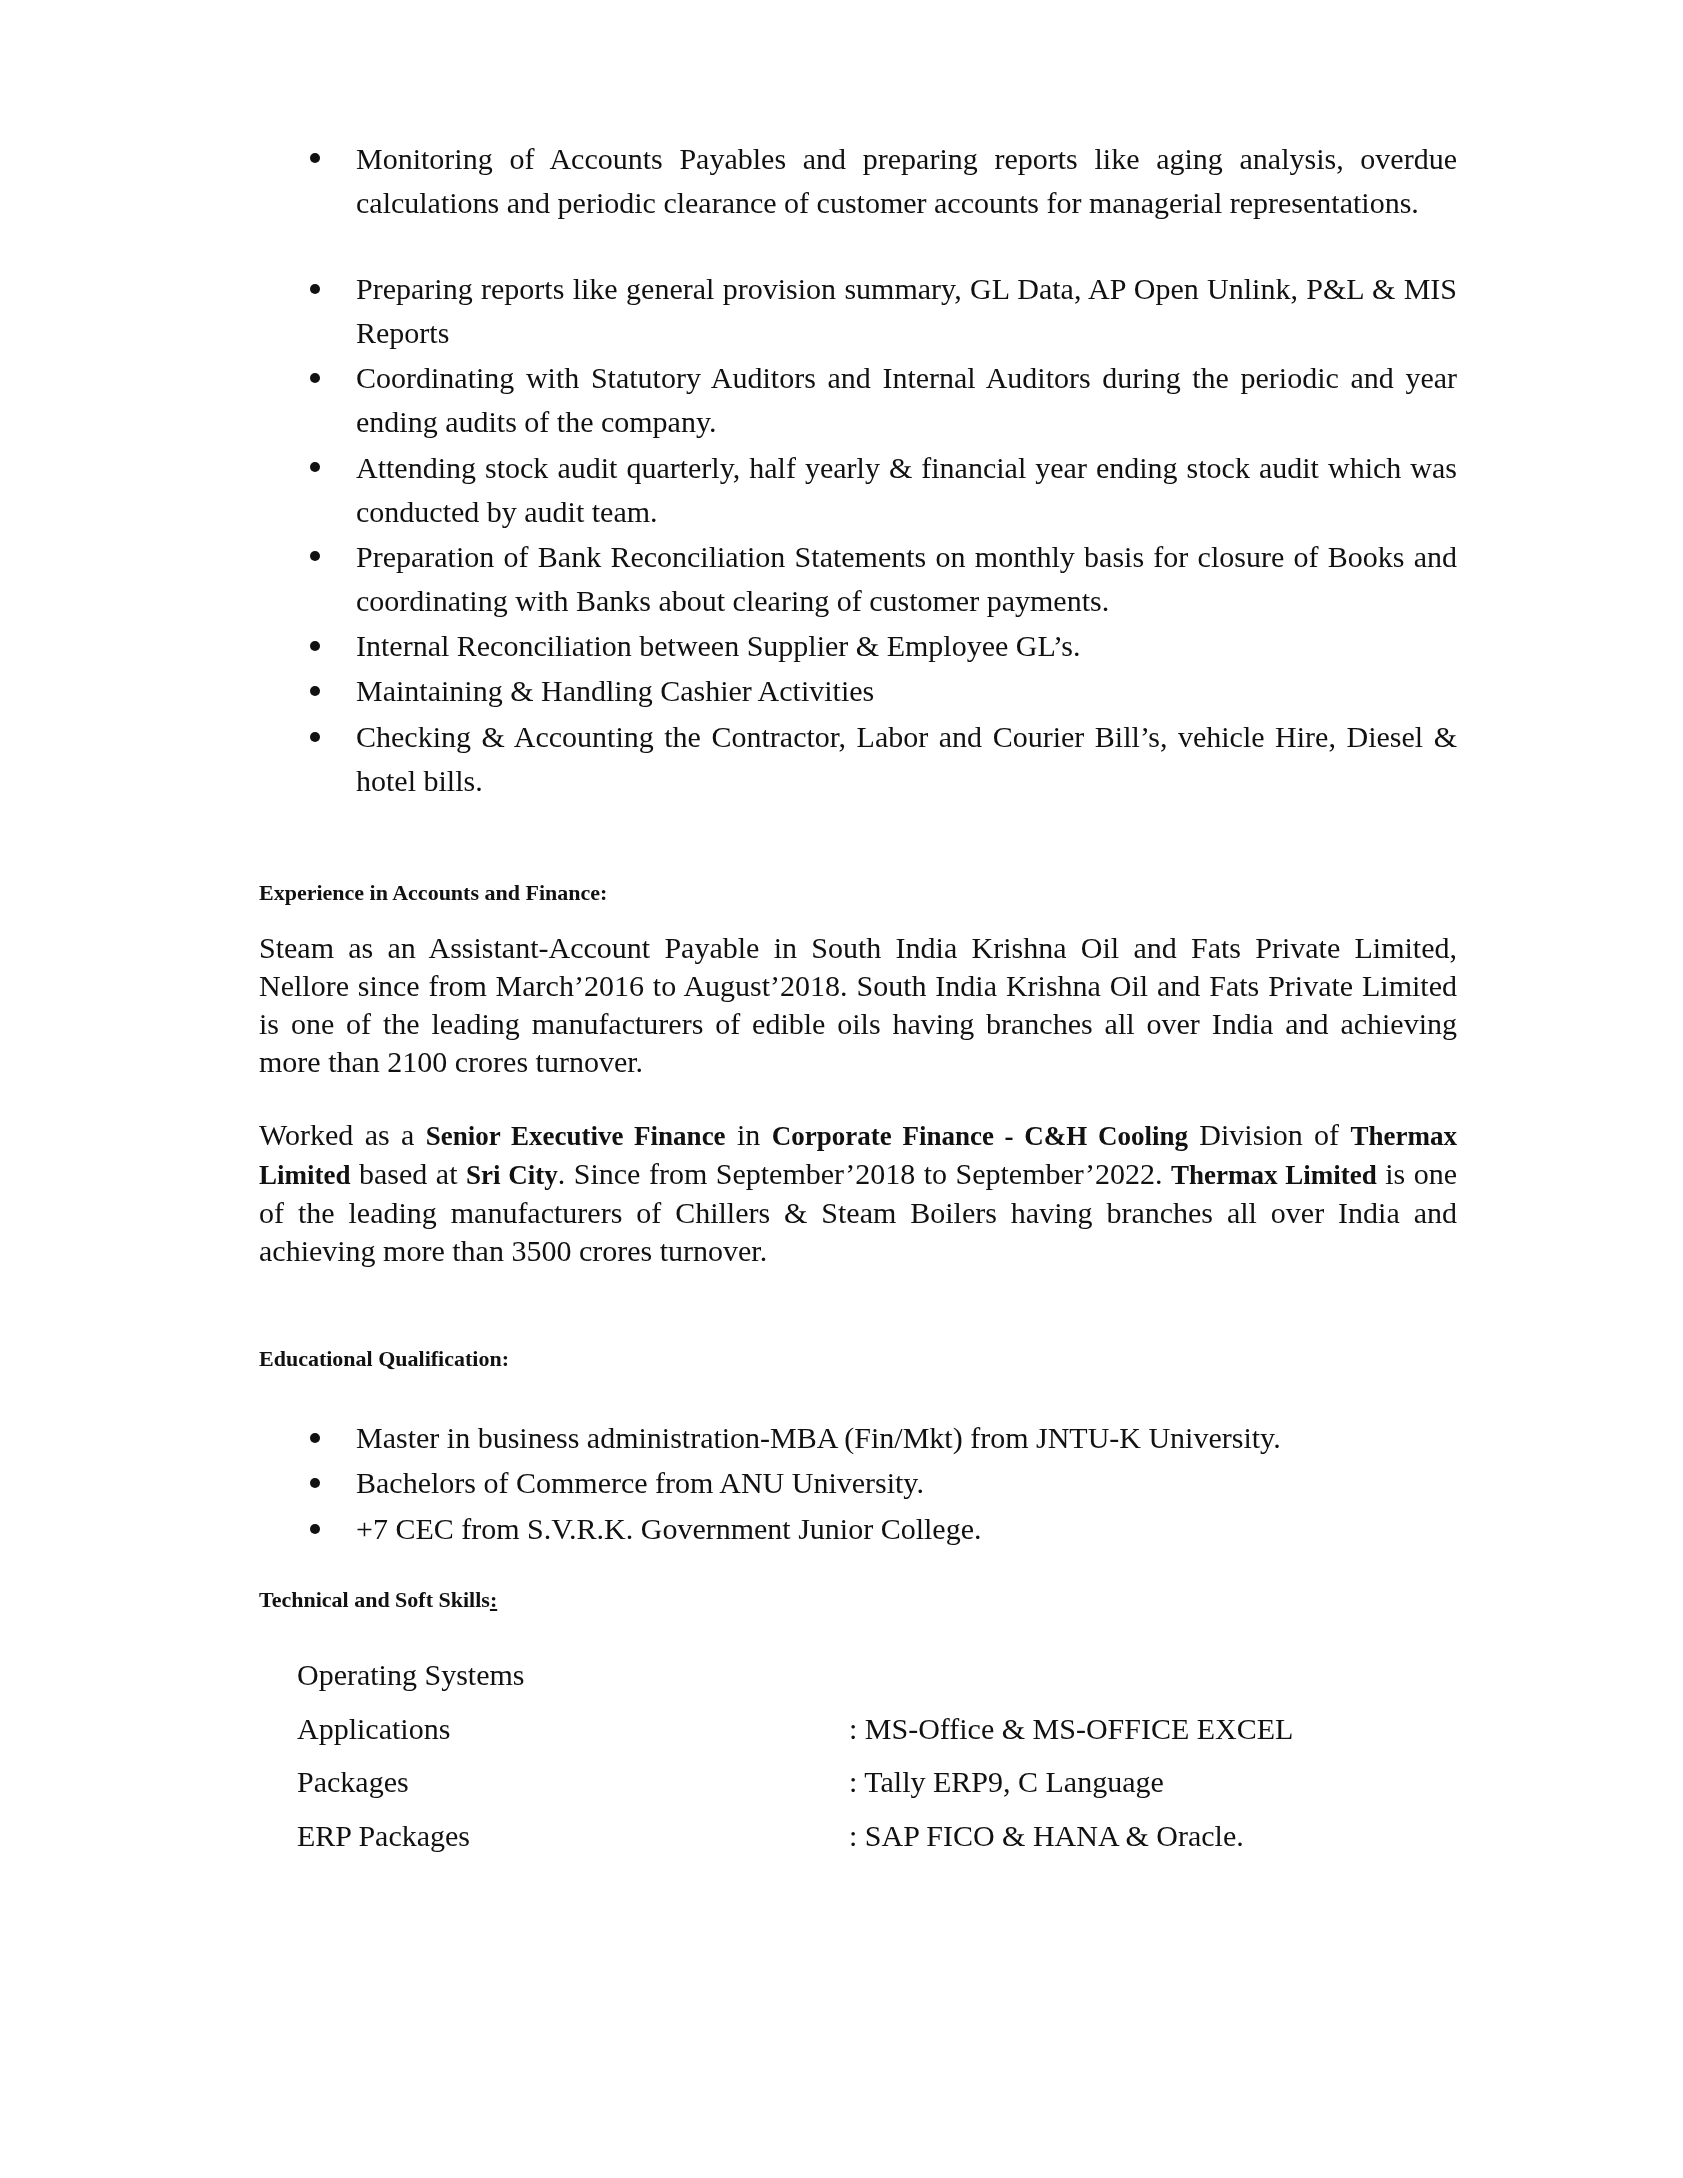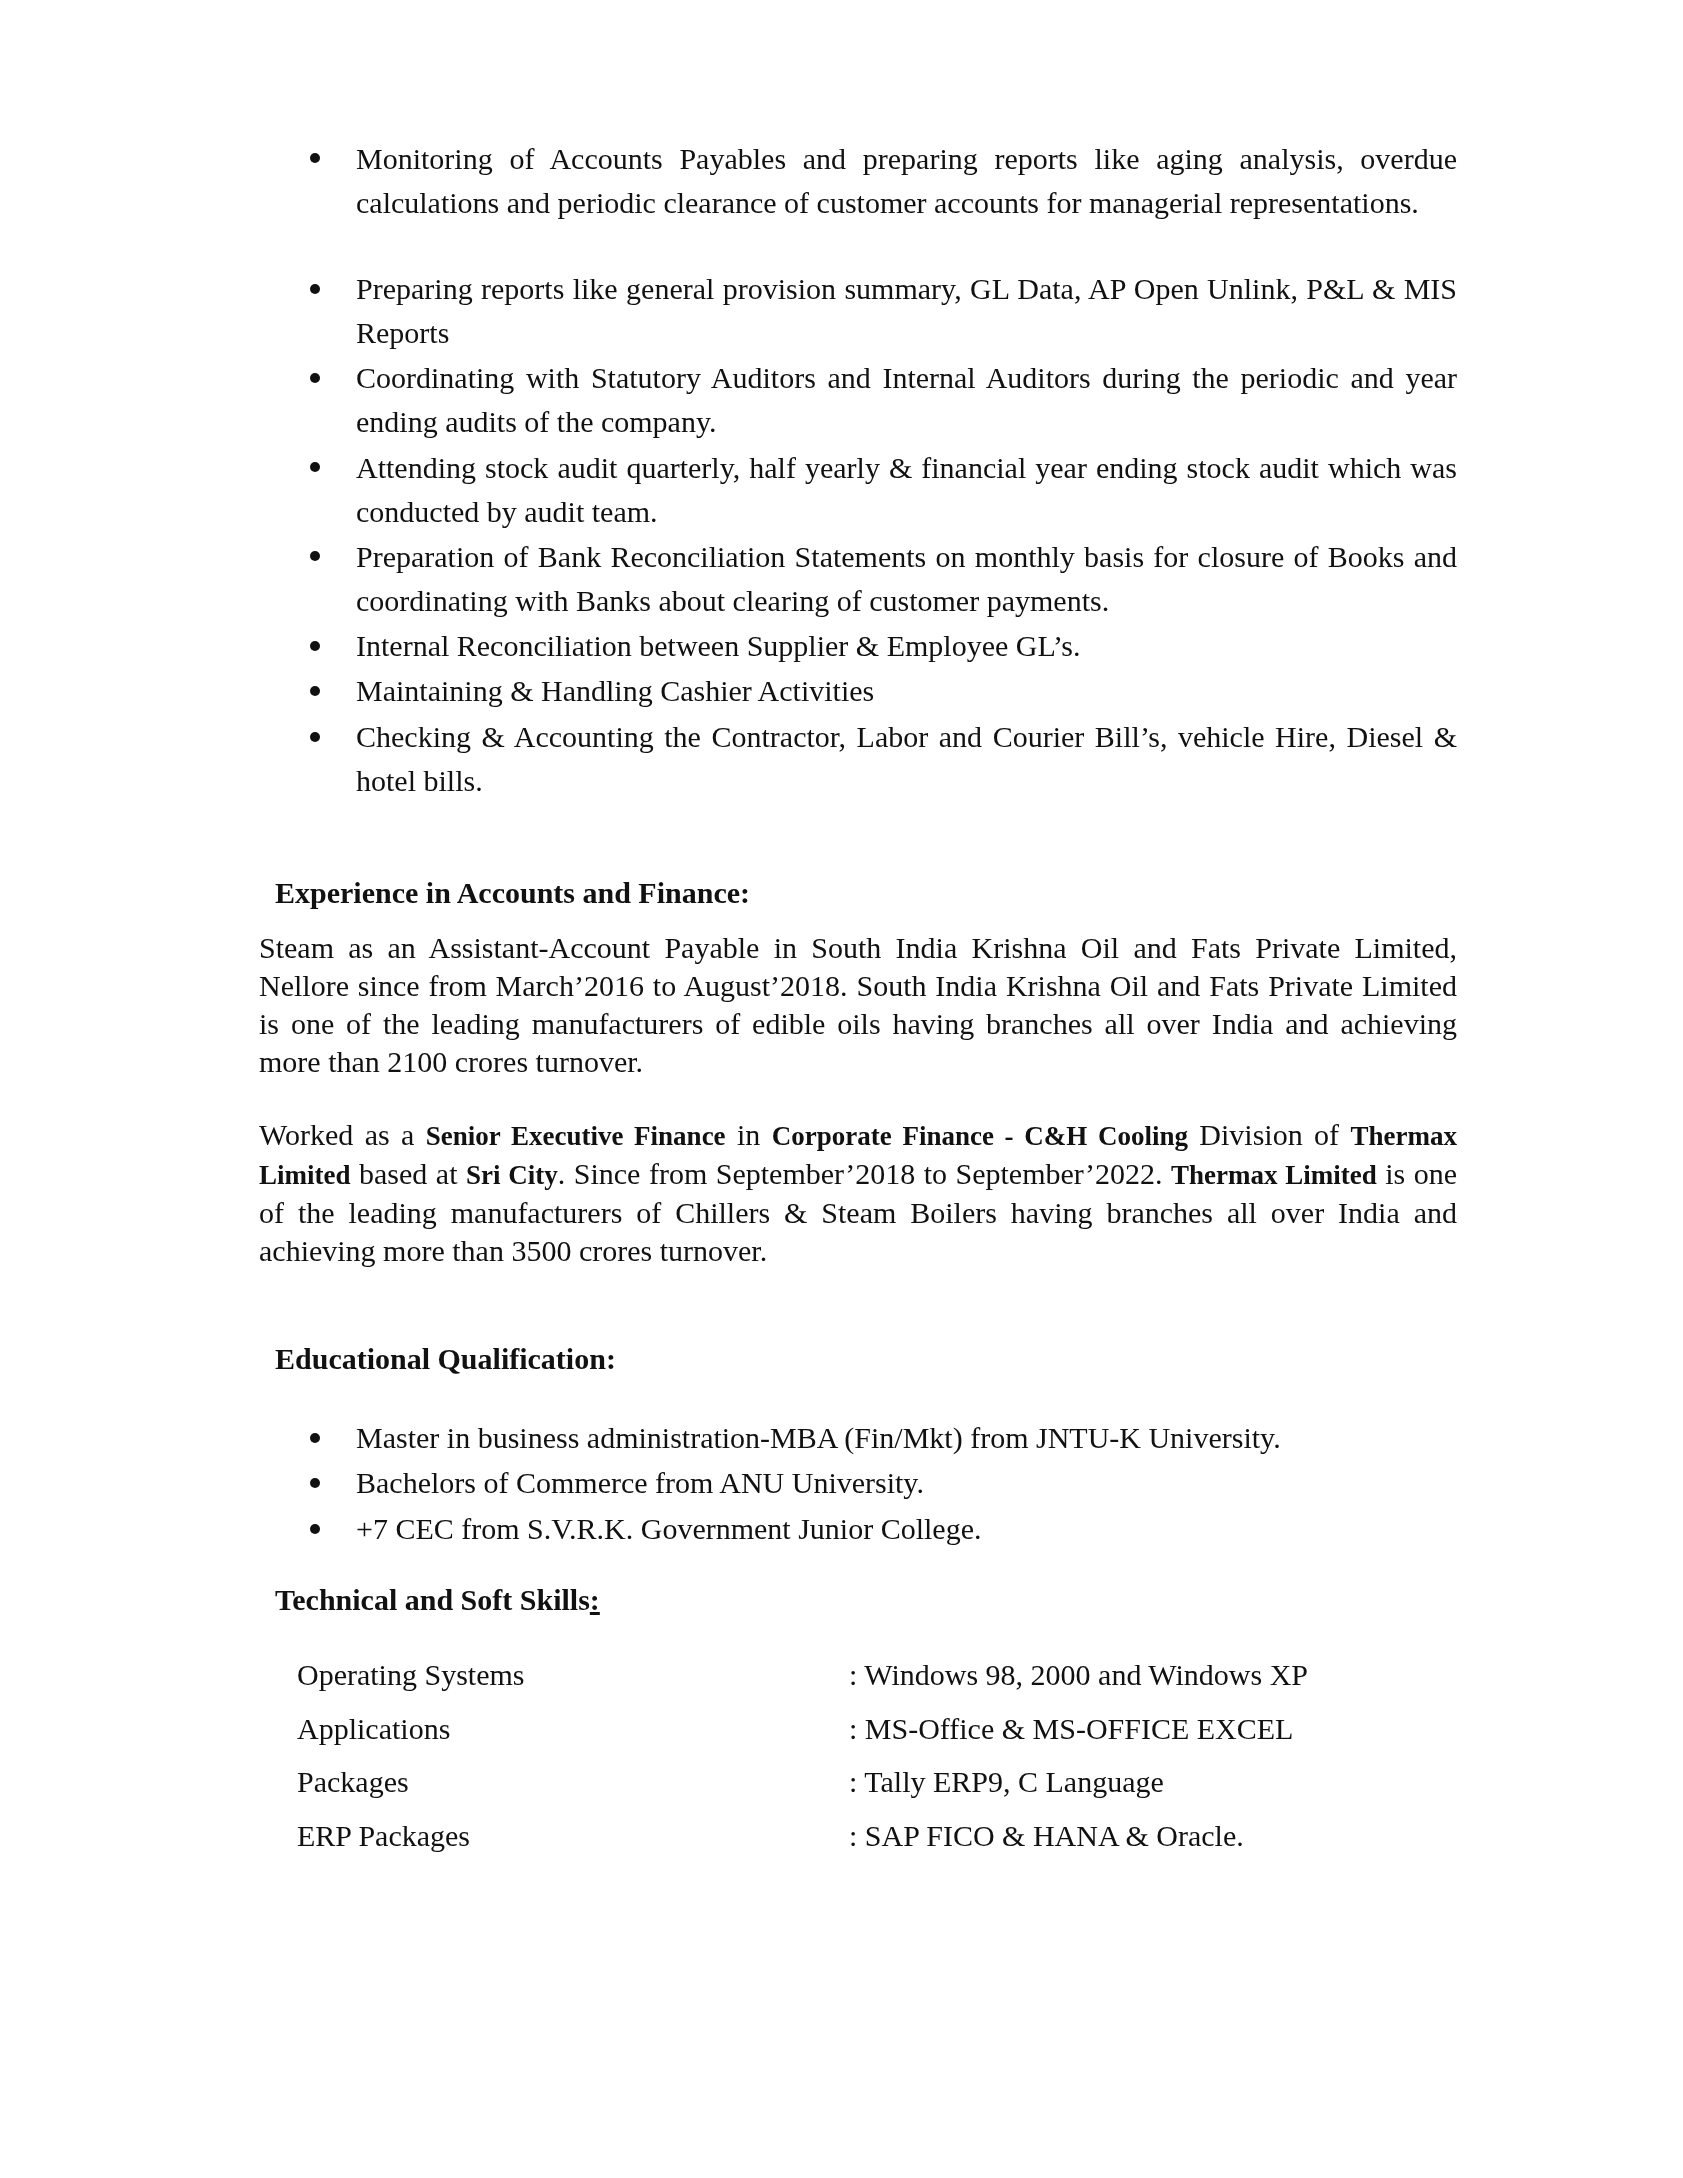--- a/index.html
+++ b/index.html
@@ -15,23 +15,22 @@
     position: absolute; left: 310px; width: 10px; height: 10px; border-radius: 50%;
     background: #111;
   }
   .btext {
     position: absolute; left: 356px; width: 1101px;
     font-size: 30px; line-height: 44px; text-align: justify; text-align-last: left;
   }
   .btext.single { text-align: right; }
 
   .heading {
-    position: absolute; left: 259px; font-size: 30px; font-weight: bold; line-height: 36px;
+    position: absolute; left: 259px; font-size: 22px; font-weight: bold; line-height: 36px;
     white-space: nowrap;
-    margin-left: 16px;
   }
   .para {
     position: absolute; left: 259px; width: 1198px;
     font-size: 30px; line-height: 38px; text-align: justify; text-align-last: left;
   }
   .para .b2 { font-weight: bold; font-size: 27px; }
 
   .skill-row { position: absolute; left: 0; width: 1683px; height: 40px; font-size: 30px; line-height: 40px; }
   .skill-label { position: absolute; left: 259px; white-space: nowrap; margin-left: 38px; }
   .skill-value { position: absolute; left: 849px; white-space: nowrap; }
@@ -104,21 +103,20 @@
     </div>
   </div>
 
   <div class="heading" style="top:1582px">
     <span>Technical and Soft Skills</span><span class="underline">:</span>
   </div>
 
   <div>
     <div class="skill-row" style="top:1655px">
       <span class="skill-label">Operating Systems</span>
-      <span class="skill-value">: Windows 98, 2000 and Windows XP</span>
     </div>
     <div class="skill-row" style="top:1709px">
       <span class="skill-label">Applications</span>
       <span class="skill-value">: MS-Office &amp; MS-OFFICE EXCEL</span>
     </div>
     <div class="skill-row" style="top:1762px">
       <span class="skill-label">Packages</span>
       <span class="skill-value">: Tally ERP9, C Language</span>
     </div>
     <div class="skill-row" style="top:1816px">

